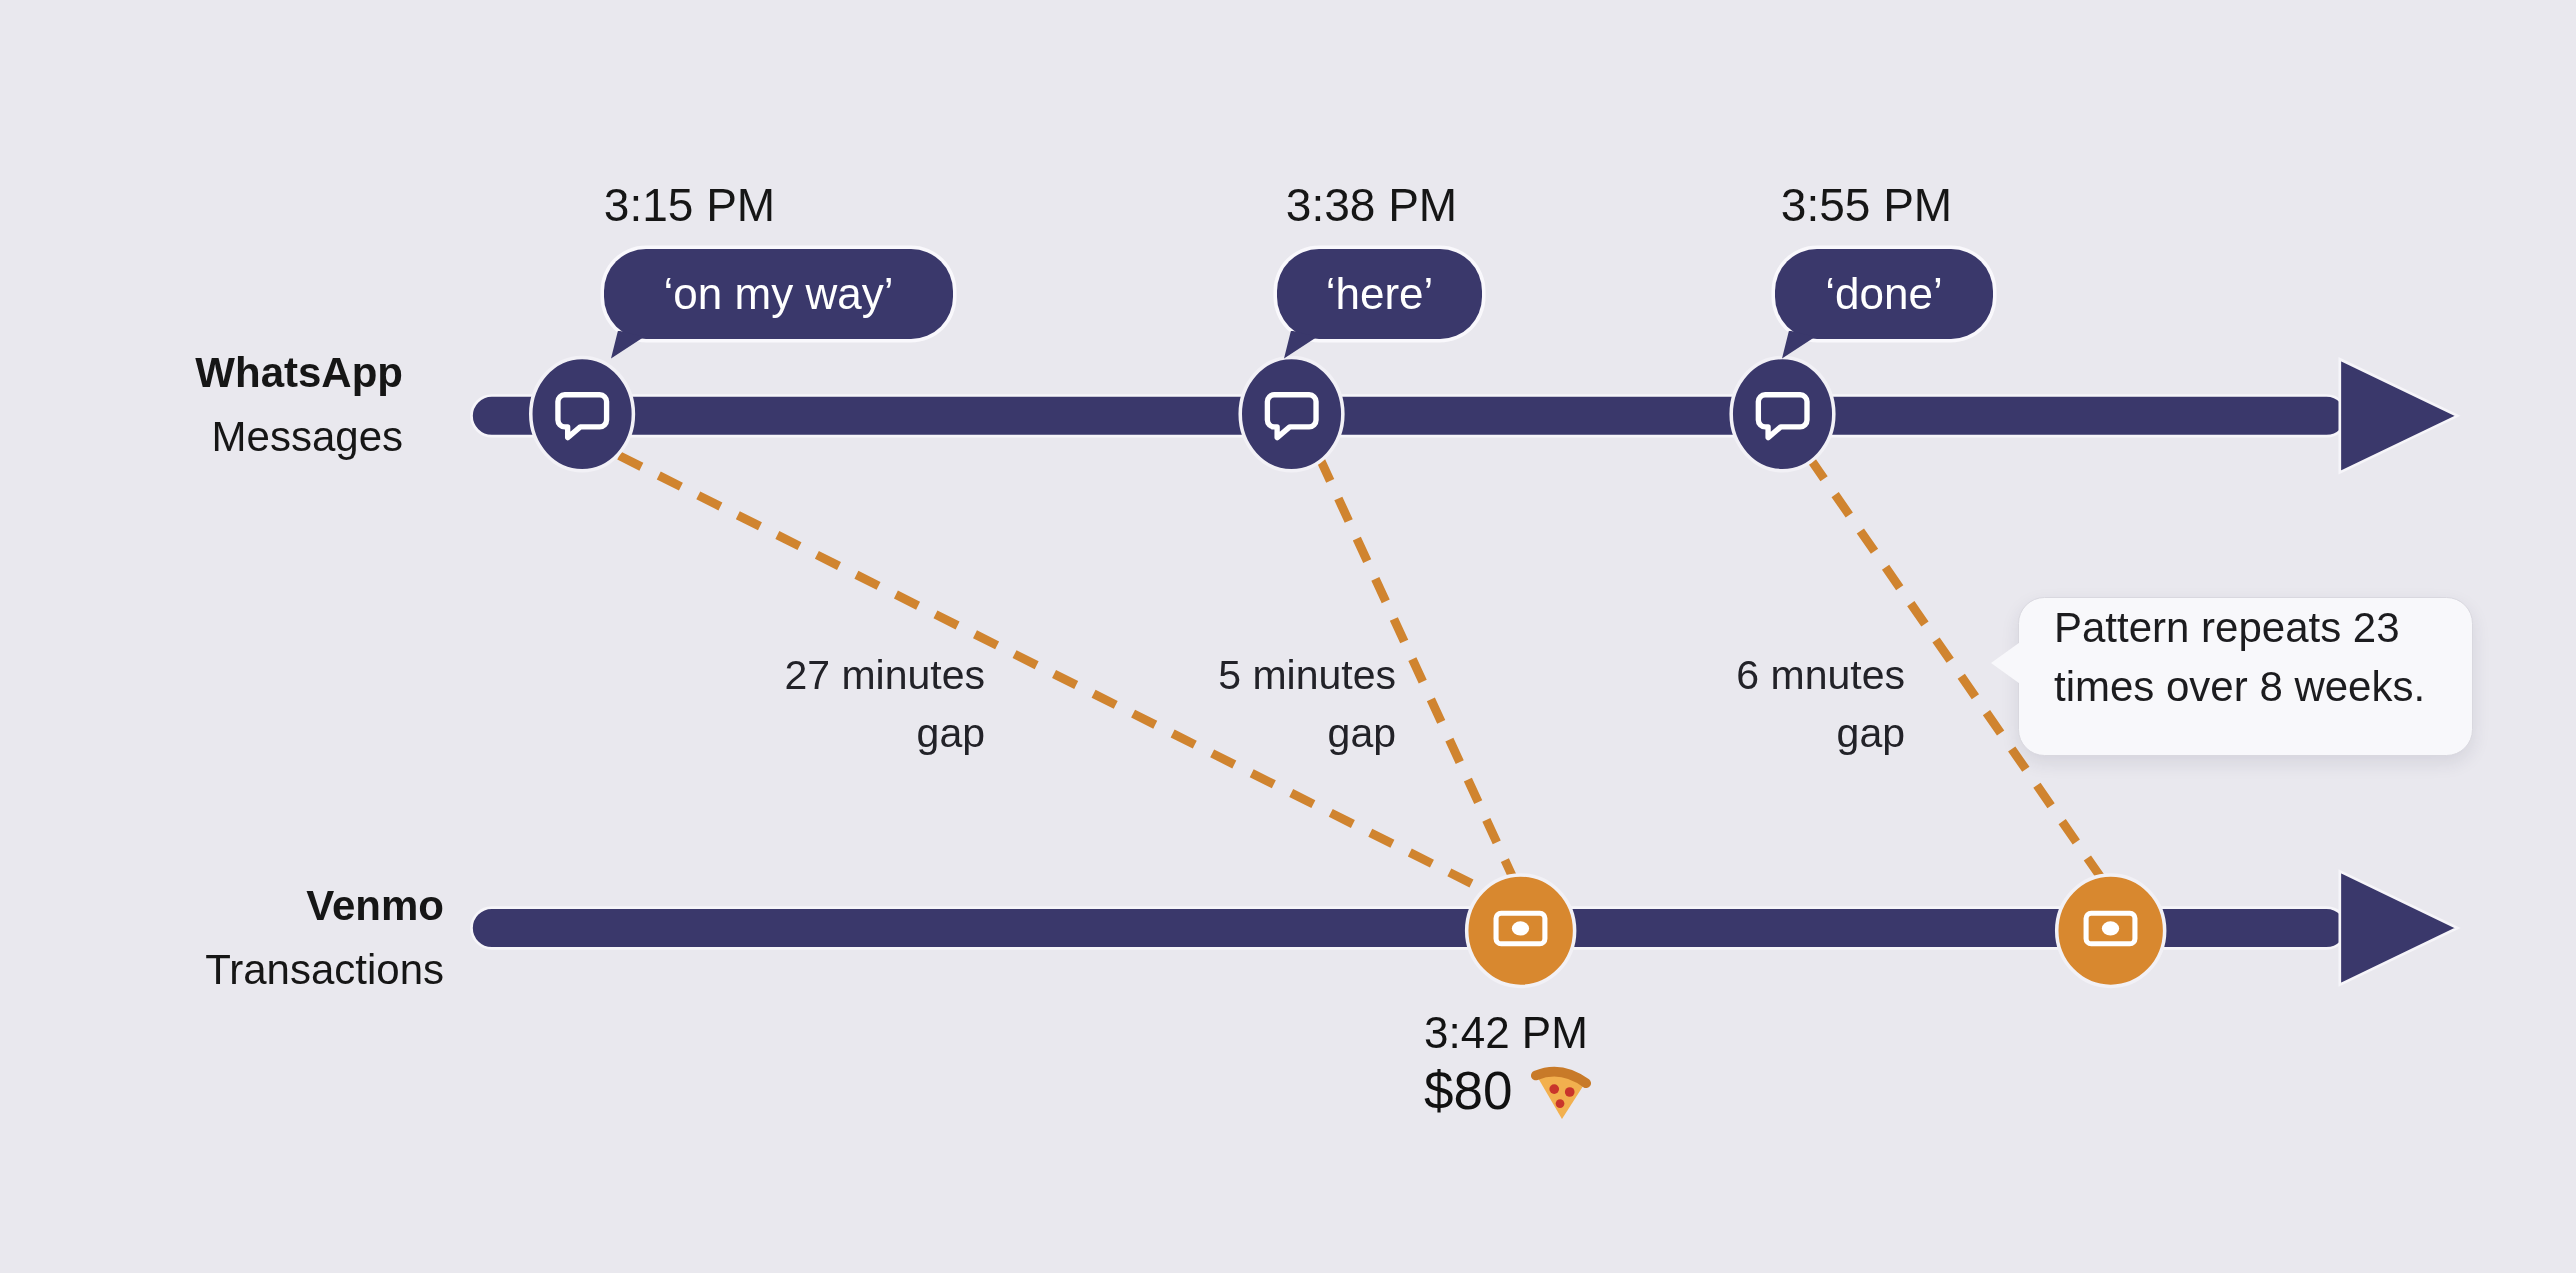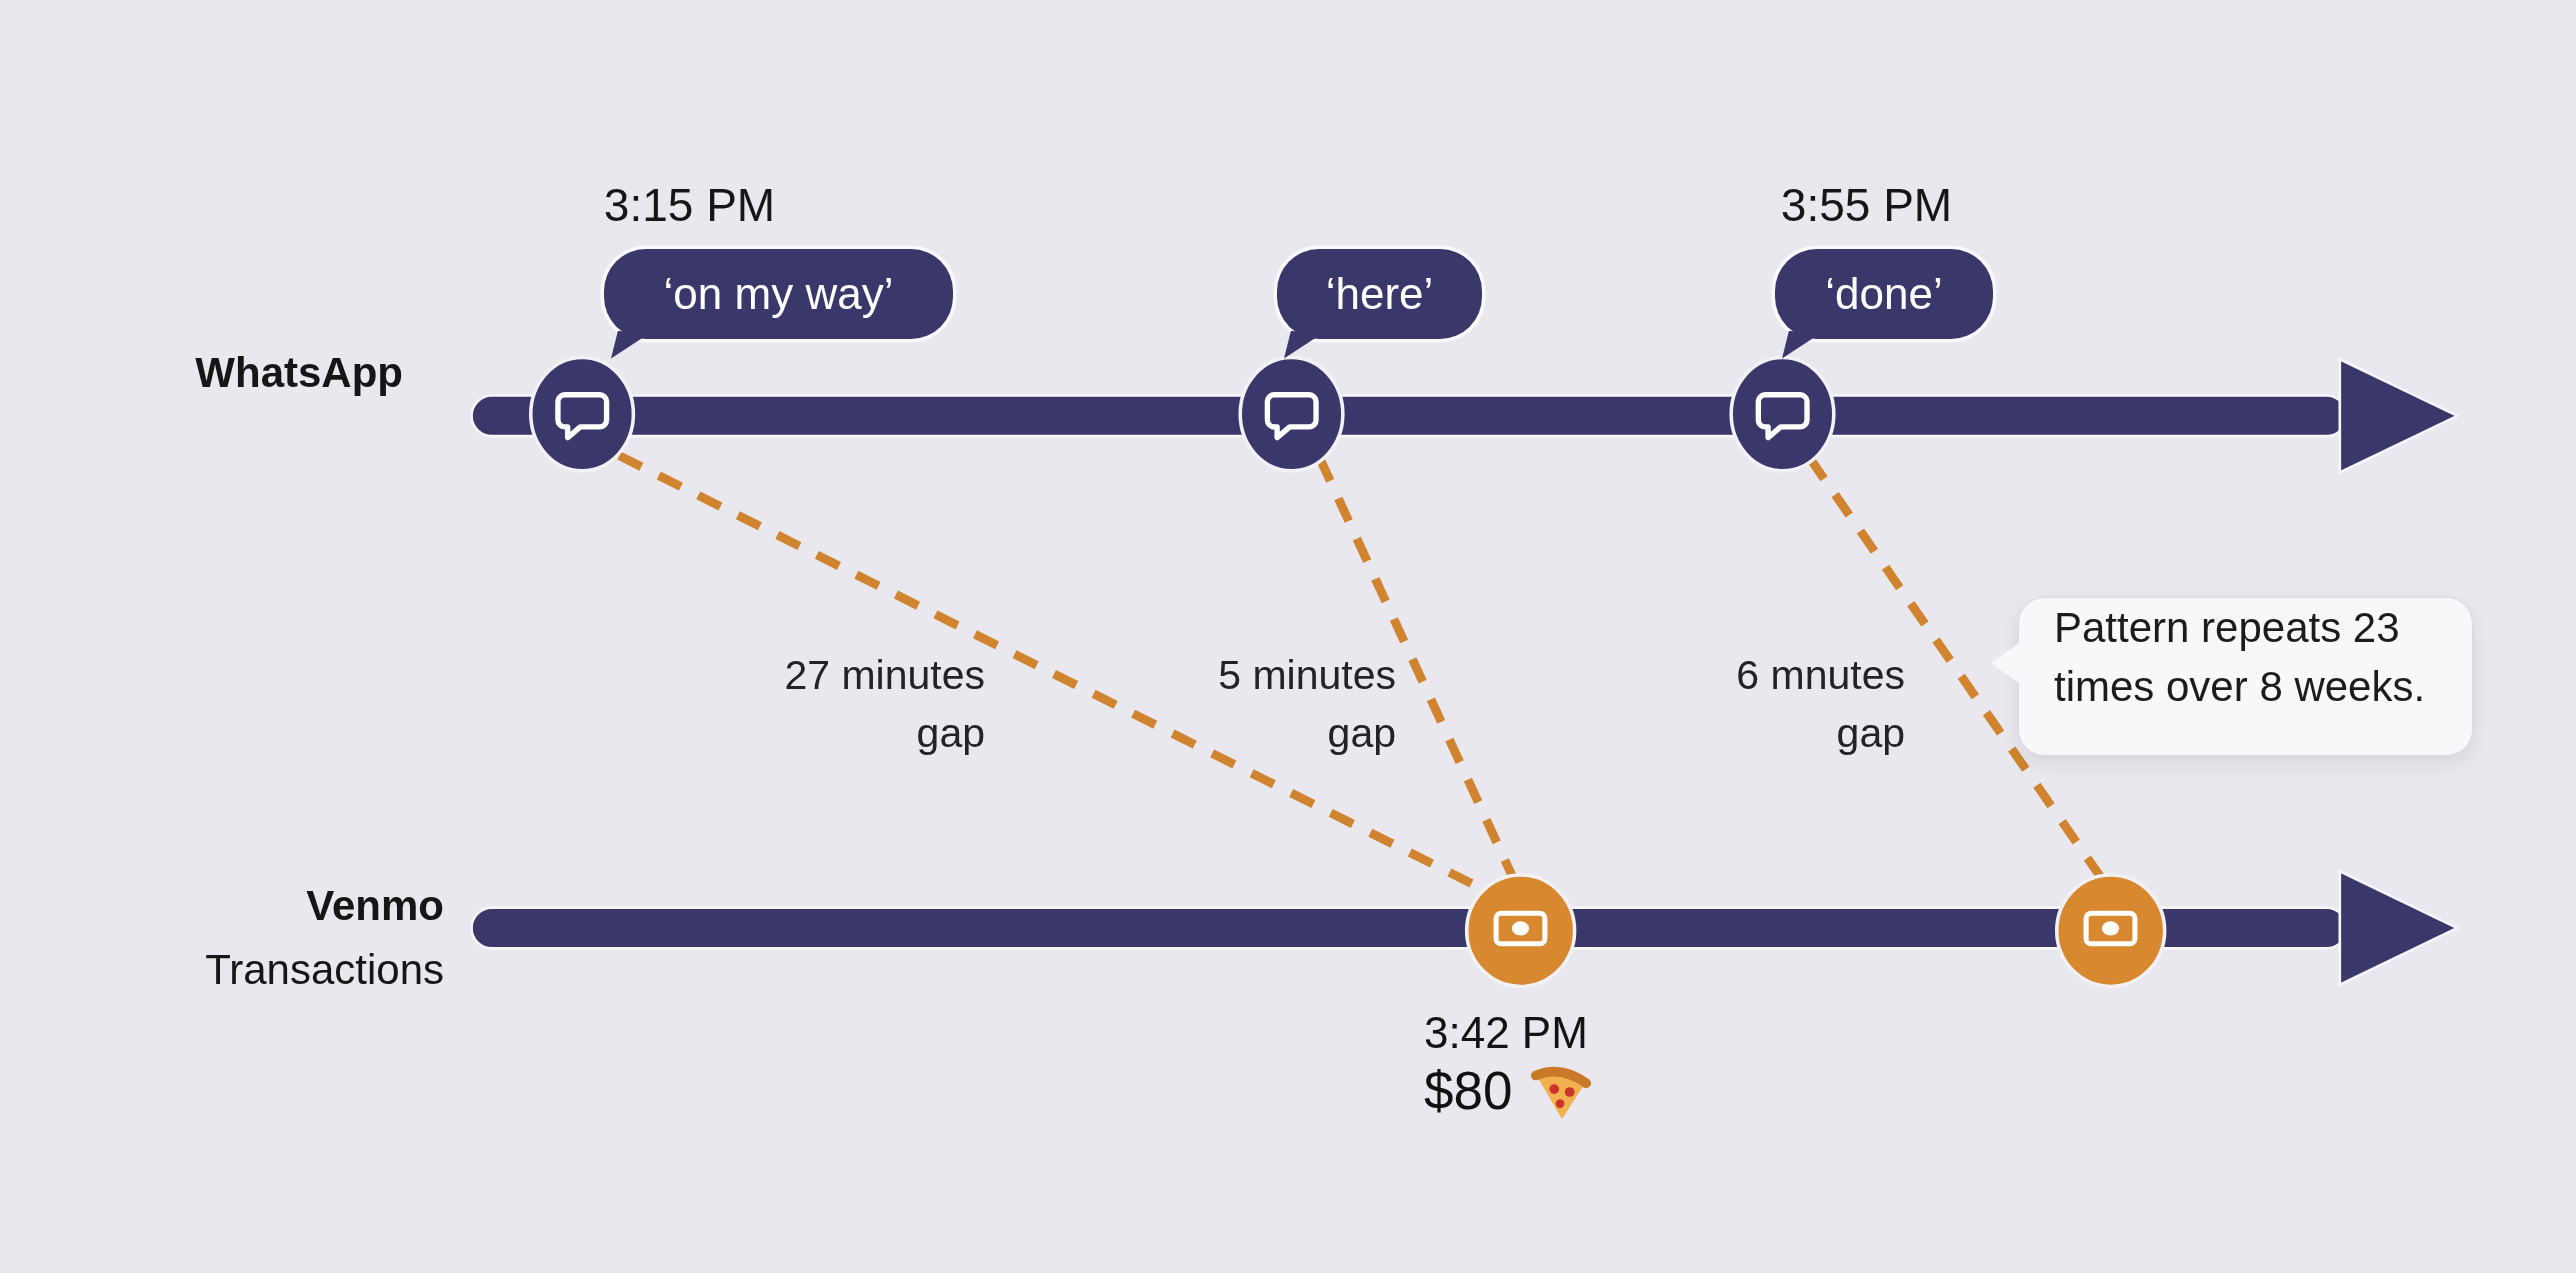--- a/index.html
+++ b/index.html
@@ -95,27 +95,29 @@
       <ellipse cx="2386" cy="1052" rx="61" ry="63" fill="#d8882f" stroke="#f2f1f6" stroke-width="4"></ellipse>
       <g transform="translate(2349,1015) scale(1.15)">
         <rect x="8" y="15" width="48" height="30" rx="5" fill="none" stroke="#ffffff" stroke-width="5"></rect>
         <ellipse cx="32" cy="30" rx="8.5" ry="7" fill="#ffffff"></ellipse>
       </g>
     </g>
   </svg>
 
   <div class="txt row-label" style="left:31px;top:341px;">
     <div class="l1">WhatsApp</div>
+    <div class="l2">Messages</div>
   </div>
   <div class="txt row-label" style="left:72px;top:874px;">
     <div class="l1">Venmo</div>
     <div class="l2">Transactions</div>
   </div>
 
   <div class="txt time-label" style="left:548px;top:180px;">3:15 PM</div>
+  <div class="txt time-label" style="left:1230px;top:180px;">3:38 PM</div>
   <div class="txt time-label" style="left:1725px;top:180px;">3:55 PM</div>
 
   <div class="bubble" style="left:604px;top:249px;width:349px;text-align:center;">
     <span>‘on my way’</span>
   </div>
   <div class="bubble" style="left:1277px;top:249px;width:205px;">
     <span>‘here’</span>
   </div>
   <div class="bubble" style="left:1775px;top:249px;width:218px;">
     <span>‘done’</span>

